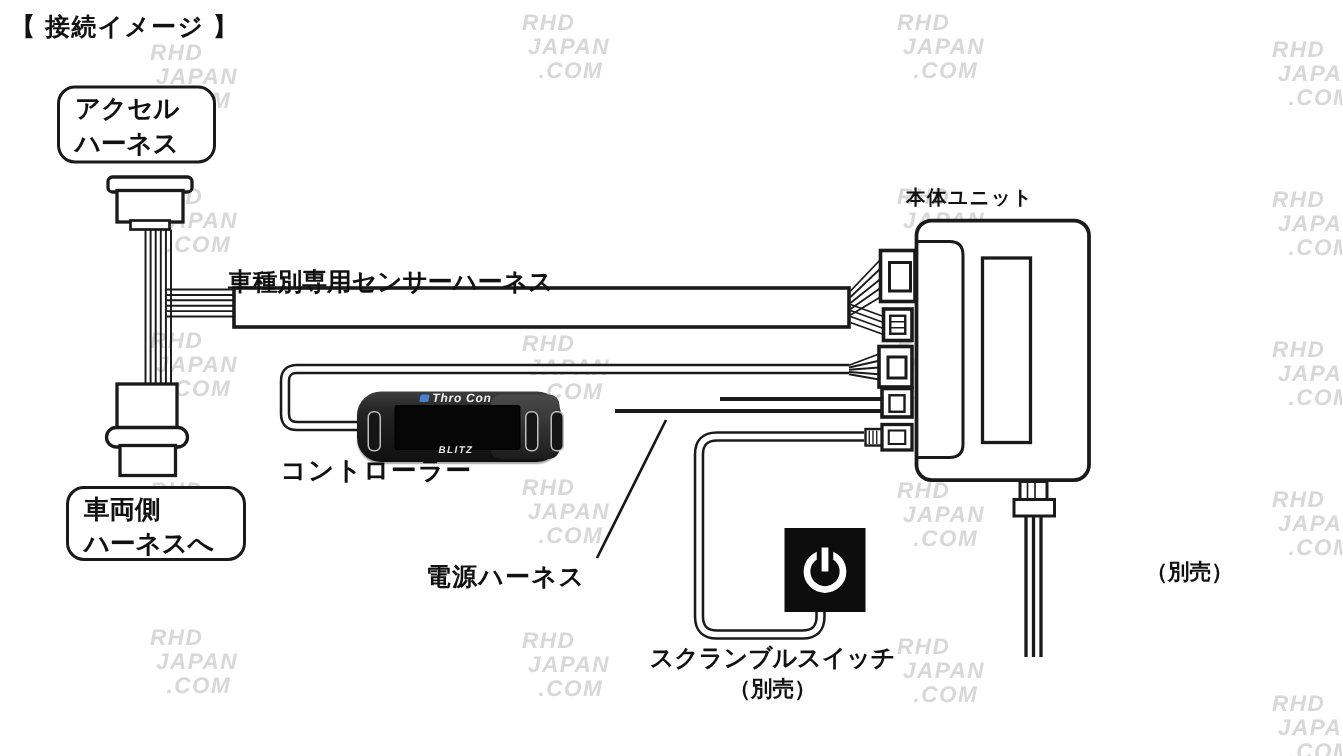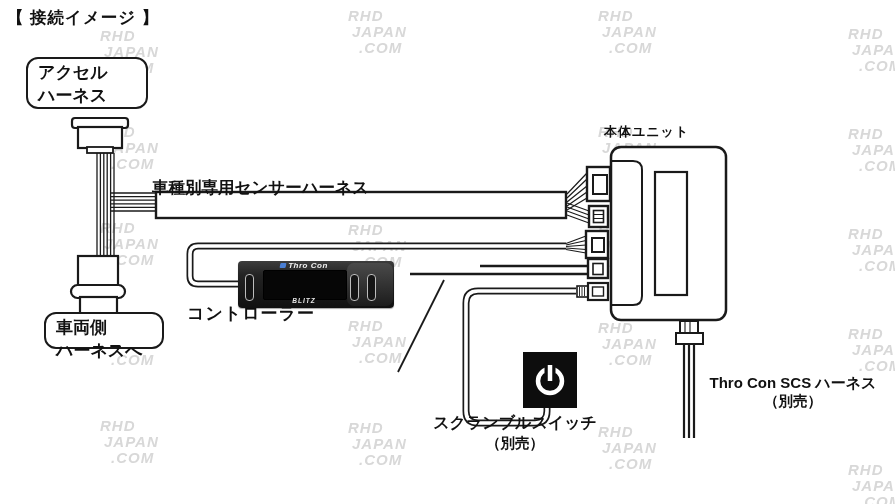--- a/index.html
+++ b/index.html
@@ -16,33 +16,33 @@
   
   #lineart{position:absolute;left:0;top:0;z-index:1;}
   
   .lbl{position:absolute;z-index:2;font-weight:bold;white-space:nowrap;}
   .title{left:7px;top:7px;font-size:16.5px;letter-spacing:1px;text-align:center;}
   .callout{
     position:absolute;z-index:2;background:#fff;border:2.5px solid #1a1a1a;
     border-radius:12px;font-weight:bold;font-size:17px;line-height:23px;
     padding:2px 0 0 10px;box-sizing:border-box;
   }
-  #accel-box{left:26px;top:57px;width:122px;height:52px;}
-  #vehicle-box{left:44px;top:312px;width:120px;height:37px;}
+  #accel-box{left:38px;top:57px;width:106px;height:52px;}
+  #vehicle-box{left:44px;top:324px;width:120px;height:50px;}
   .lbl-sensor{left:152px;top:177px;font-size:16.5px;}
   .lbl-controller{left:187px;top:302px;font-size:17px;letter-spacing:1px;text-align:center;}
   .lbl-power{left:284px;top:374px;font-size:16.5px;letter-spacing:1px;}
   .lbl-mainunit{left:604px;top:123px;font-size:13px;letter-spacing:1px;text-align:center;}
-  .lbl-scramble{left:425px;top:413px;width:180px;text-align:center;font-size:16px;line-height:20px;}
+  .lbl-scramble{left:425px;top:430px;width:180px;text-align:center;font-size:16px;line-height:20px;}
   .lbl-scs{left:698px;top:373px;width:190px;text-align:center;font-size:15px;line-height:19px;}
   .note{font-size:14.5px;}
   
   #controller{
-    position:absolute;z-index:2;left:238px;top:261px;width:156px;height:47px;
-    border-radius:4px;background:linear-gradient(180deg,#3d3d3d 0%,#232323 30%,#101010 100%);
+    position:absolute;z-index:2;left:238px;top:261px;width:136px;height:47px;
+    border-radius:16px;background:linear-gradient(180deg,#3d3d3d 0%,#232323 30%,#101010 100%);
     box-shadow:0 1px 1px rgba(0,0,0,.35);
   }
   #controller .rsec{position:absolute;right:1px;top:2px;width:46px;height:43px;
     border-radius:7px;background:linear-gradient(180deg,#4a4a4a,#1c1c1c);}
   #controller .btn{position:absolute;width:7px;height:25px;border:1px solid #bdbdbd;
     border-radius:4px;background:#151515;}
   #controller .b1{left:7px;top:13px;}
   #controller .b2{left:112px;top:13px;}
   #controller .b3{left:129px;top:13px;}
   #controller .screen{position:absolute;left:25px;top:9px;width:82px;height:28px;
@@ -282,27 +282,27 @@
     <div>アクセル</div>
     <div>ハーネス</div>
   </div>
   <div class="callout" id="vehicle-box">
     <div>車両側</div>
     <div>ハーネスへ</div>
   </div>
 
   <div class="lbl lbl-sensor">車種別専用センサーハーネス</div>
   <div class="lbl lbl-controller">コントローラー</div>
+  <div class="lbl lbl-power">電源ハーネス</div>
   <div class="lbl lbl-mainunit">本体ユニット</div>
   <div class="lbl lbl-scramble">
     <div>スクランブルスイッチ</div>
     <div class="note">（別売）</div>
   </div>
   <div class="lbl lbl-scs">
-    <div>Thro Con SCS ハーネス</div>
     <div class="note">（別売）</div>
   </div>
 
   <div id="controller">
     <div class="rsec"></div>
     <div class="logo"><span class="chip"></span><span>Thro Con</span></div>
     <div class="screen"></div>
     <div class="brand">BLITZ</div>
     <div class="btn b1"></div>
     <div class="btn b2"></div>

